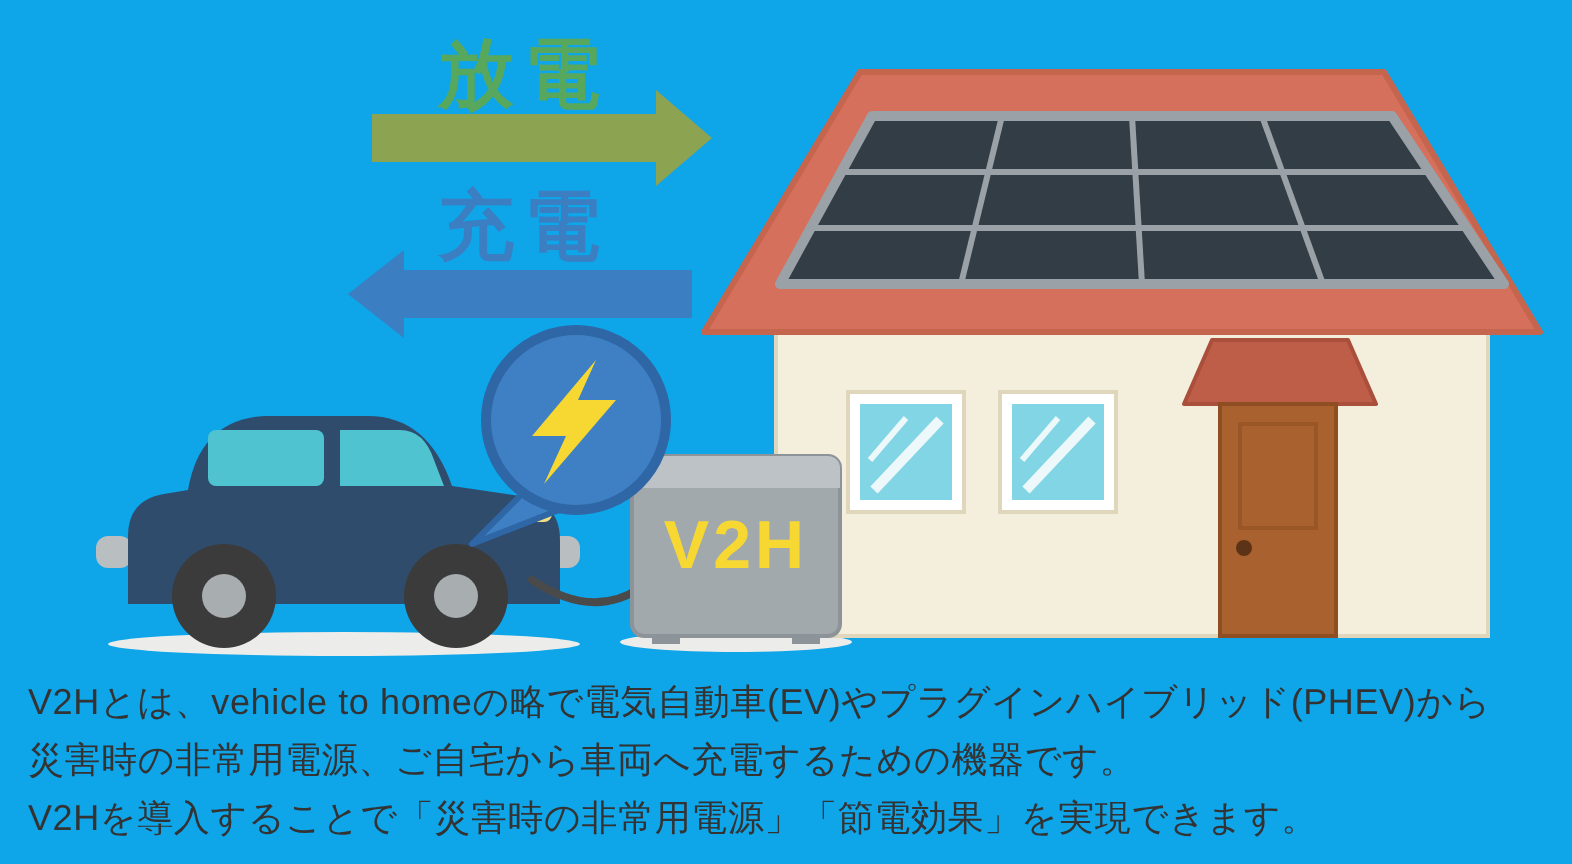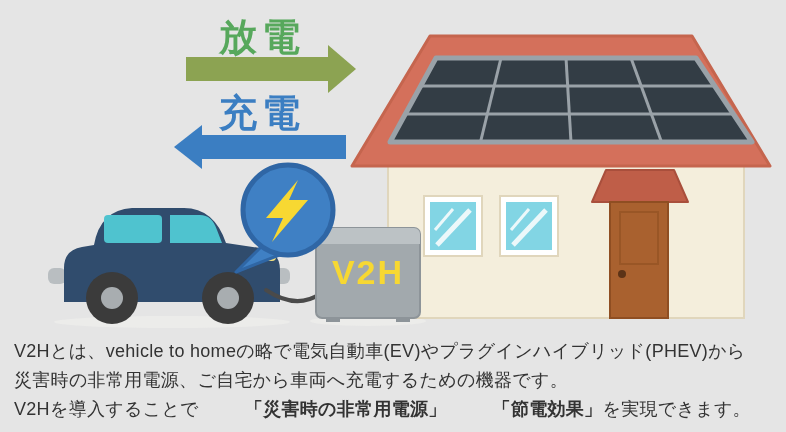--- a/index.html
+++ b/index.html
@@ -1,33 +1,33 @@
 <!DOCTYPE html>
 <html><head>
 <meta charset="utf-8">
 <style>
   html,body{margin:0;padding:0;background:#ffffff;}
   .canvas{
     position:relative;
     width:786px;height:432px;
-    background:#e5e5e5;
+    background:#0ea5e9;
     font-family:"Liberation Sans","DejaVu Sans",sans-serif;
     overflow:hidden;
   }
   .illustration{position:absolute;left:0;top:0;}
   svg text{font-family:"Liberation Sans","DejaVu Sans",sans-serif;}
   .arrow-label{font-weight:bold;font-size:38px;letter-spacing:5px;}
   .unit-label{font-weight:bold;font-size:34px;letter-spacing:2px;}
   .description{
     position:absolute;left:0;top:332px;width:786px;
     box-sizing:border-box;padding:5px 10px 0 14px;
     font-size:18px;color:#333333;letter-spacing:0.3px;
   }
   .description .line{margin:0;line-height:29px;}
-  .description strong{font-weight:bold;margin-left:46px;}
+  .description strong{font-weight:normal;}
 </style>
 </head>
 <body>
 
 <div class="canvas">
 
   <svg class="illustration" width="786" height="332" viewBox="0 0 786 332">
 
     <ellipse cx="172" cy="322" rx="118" ry="6" fill="#ECECEA"></ellipse>
     <ellipse cx="368" cy="321" rx="58" ry="5" fill="#ECECEA"></ellipse>

